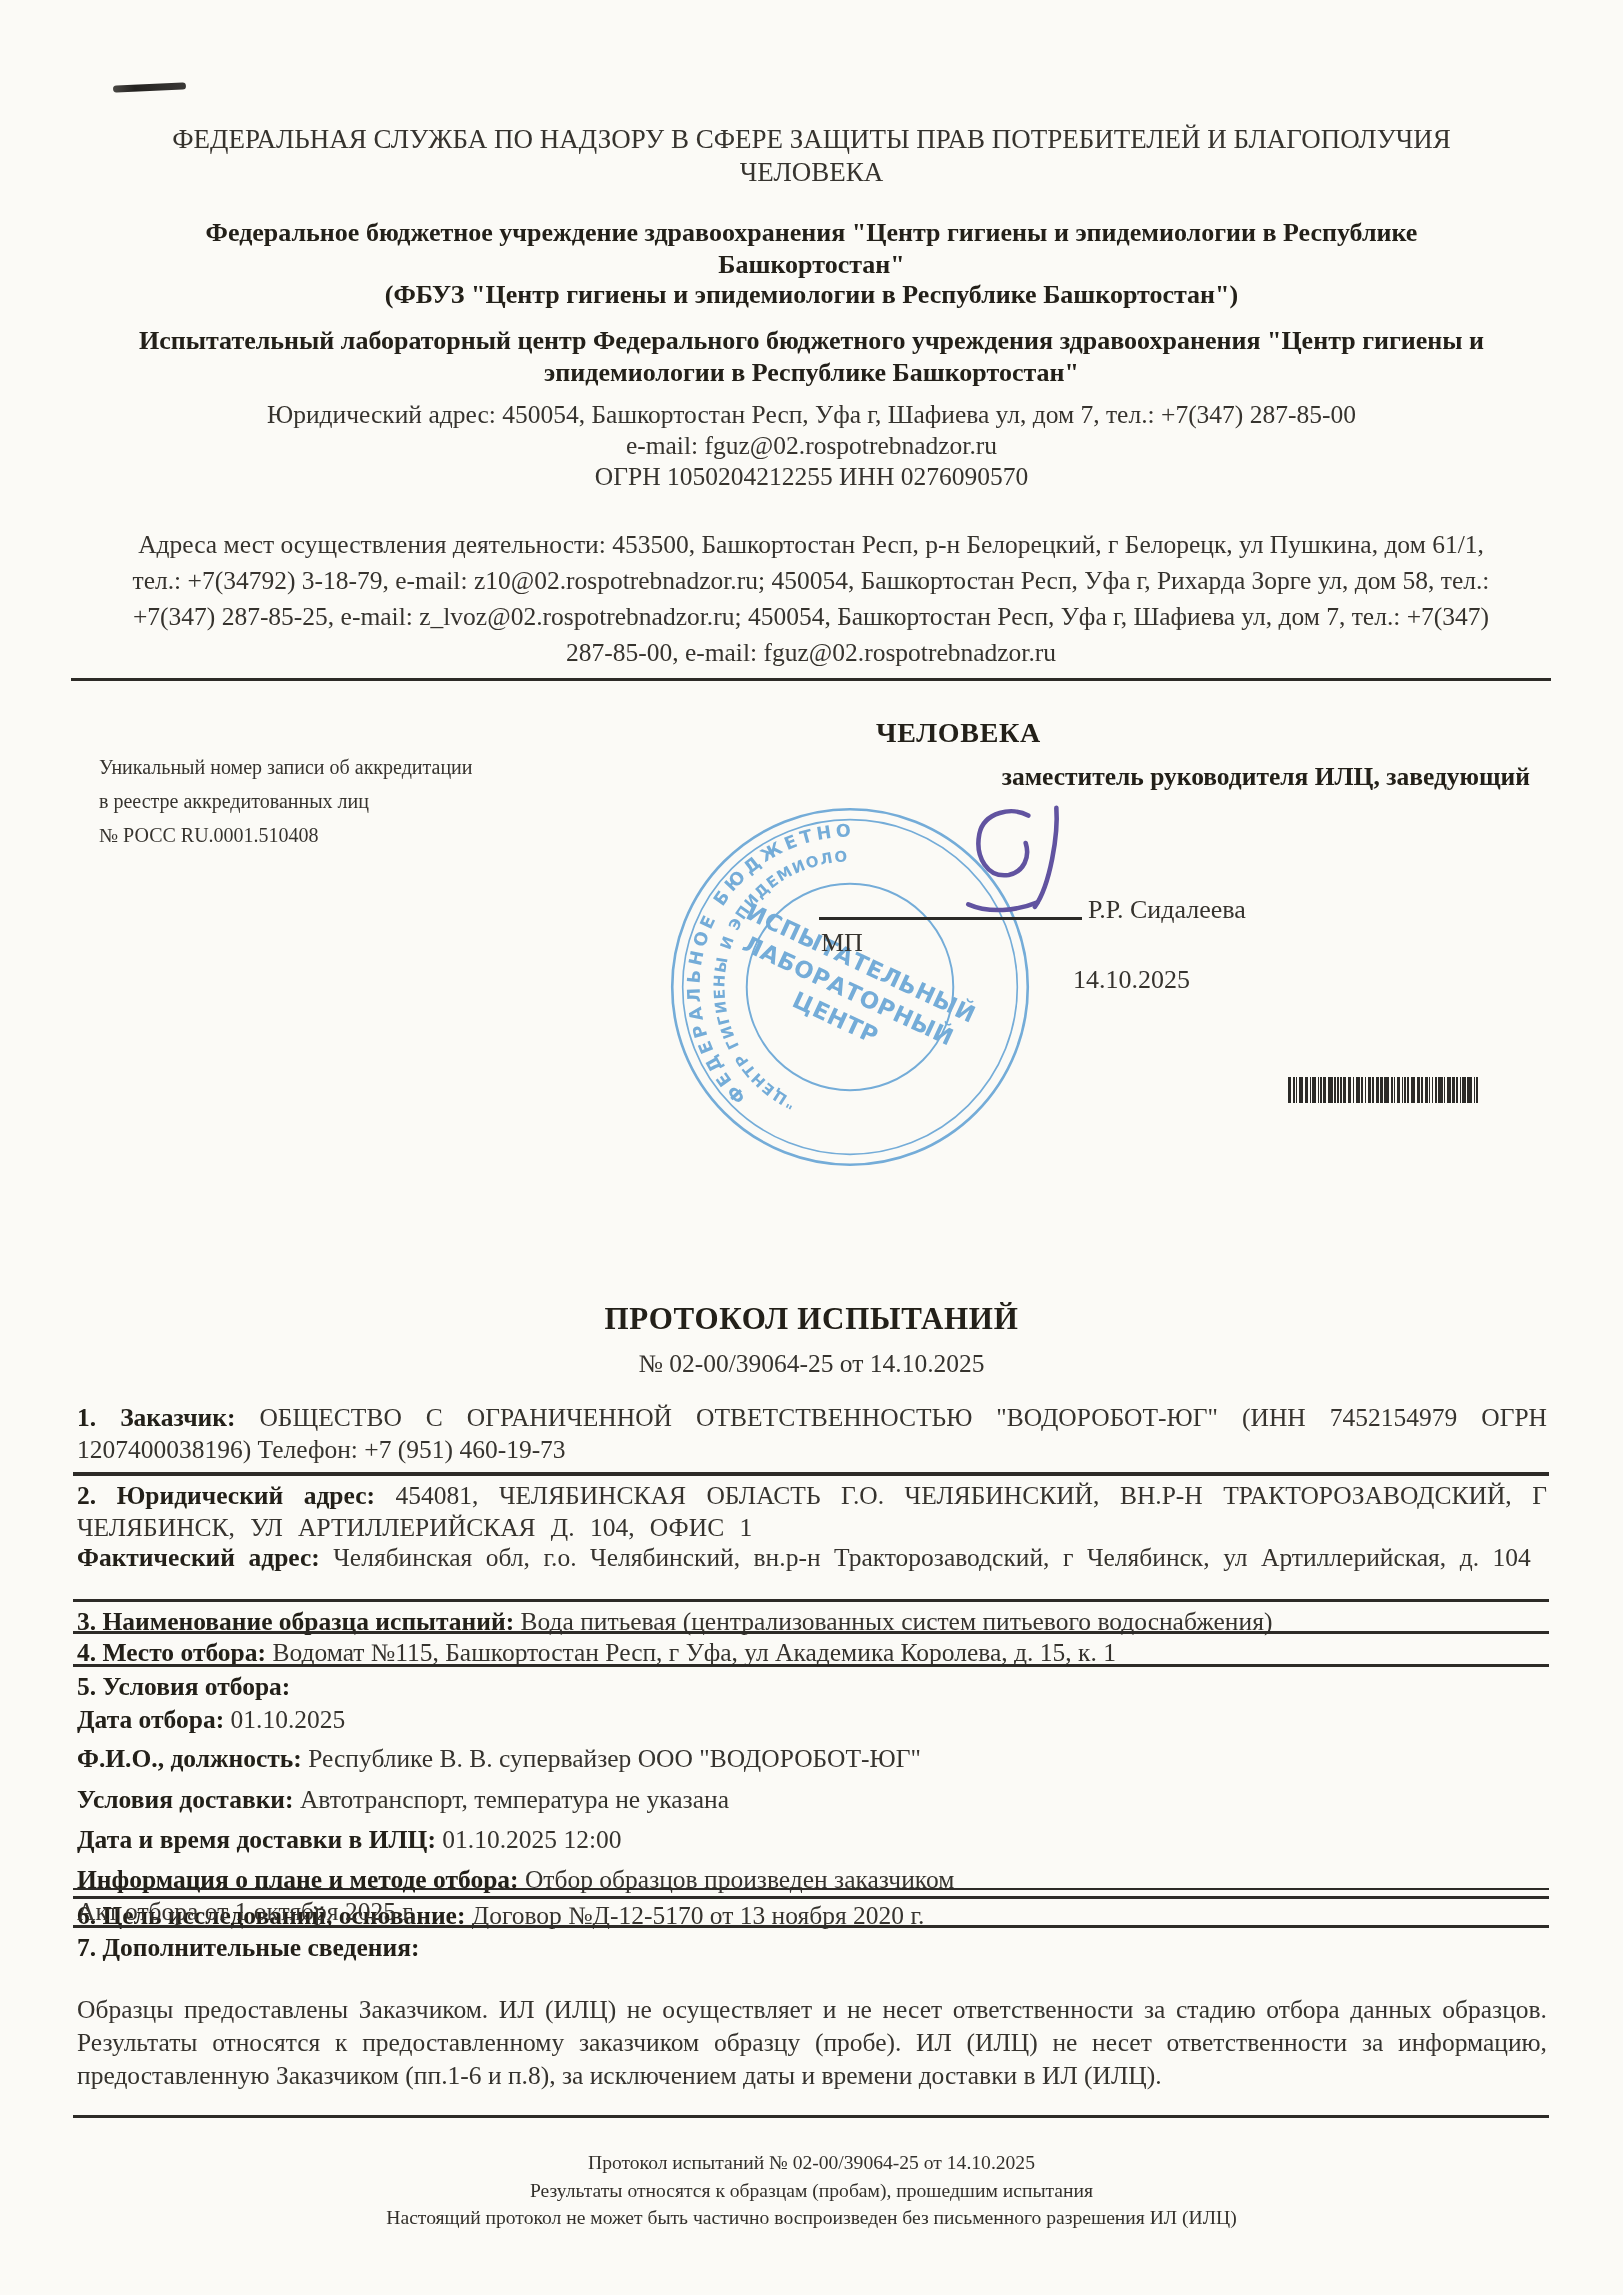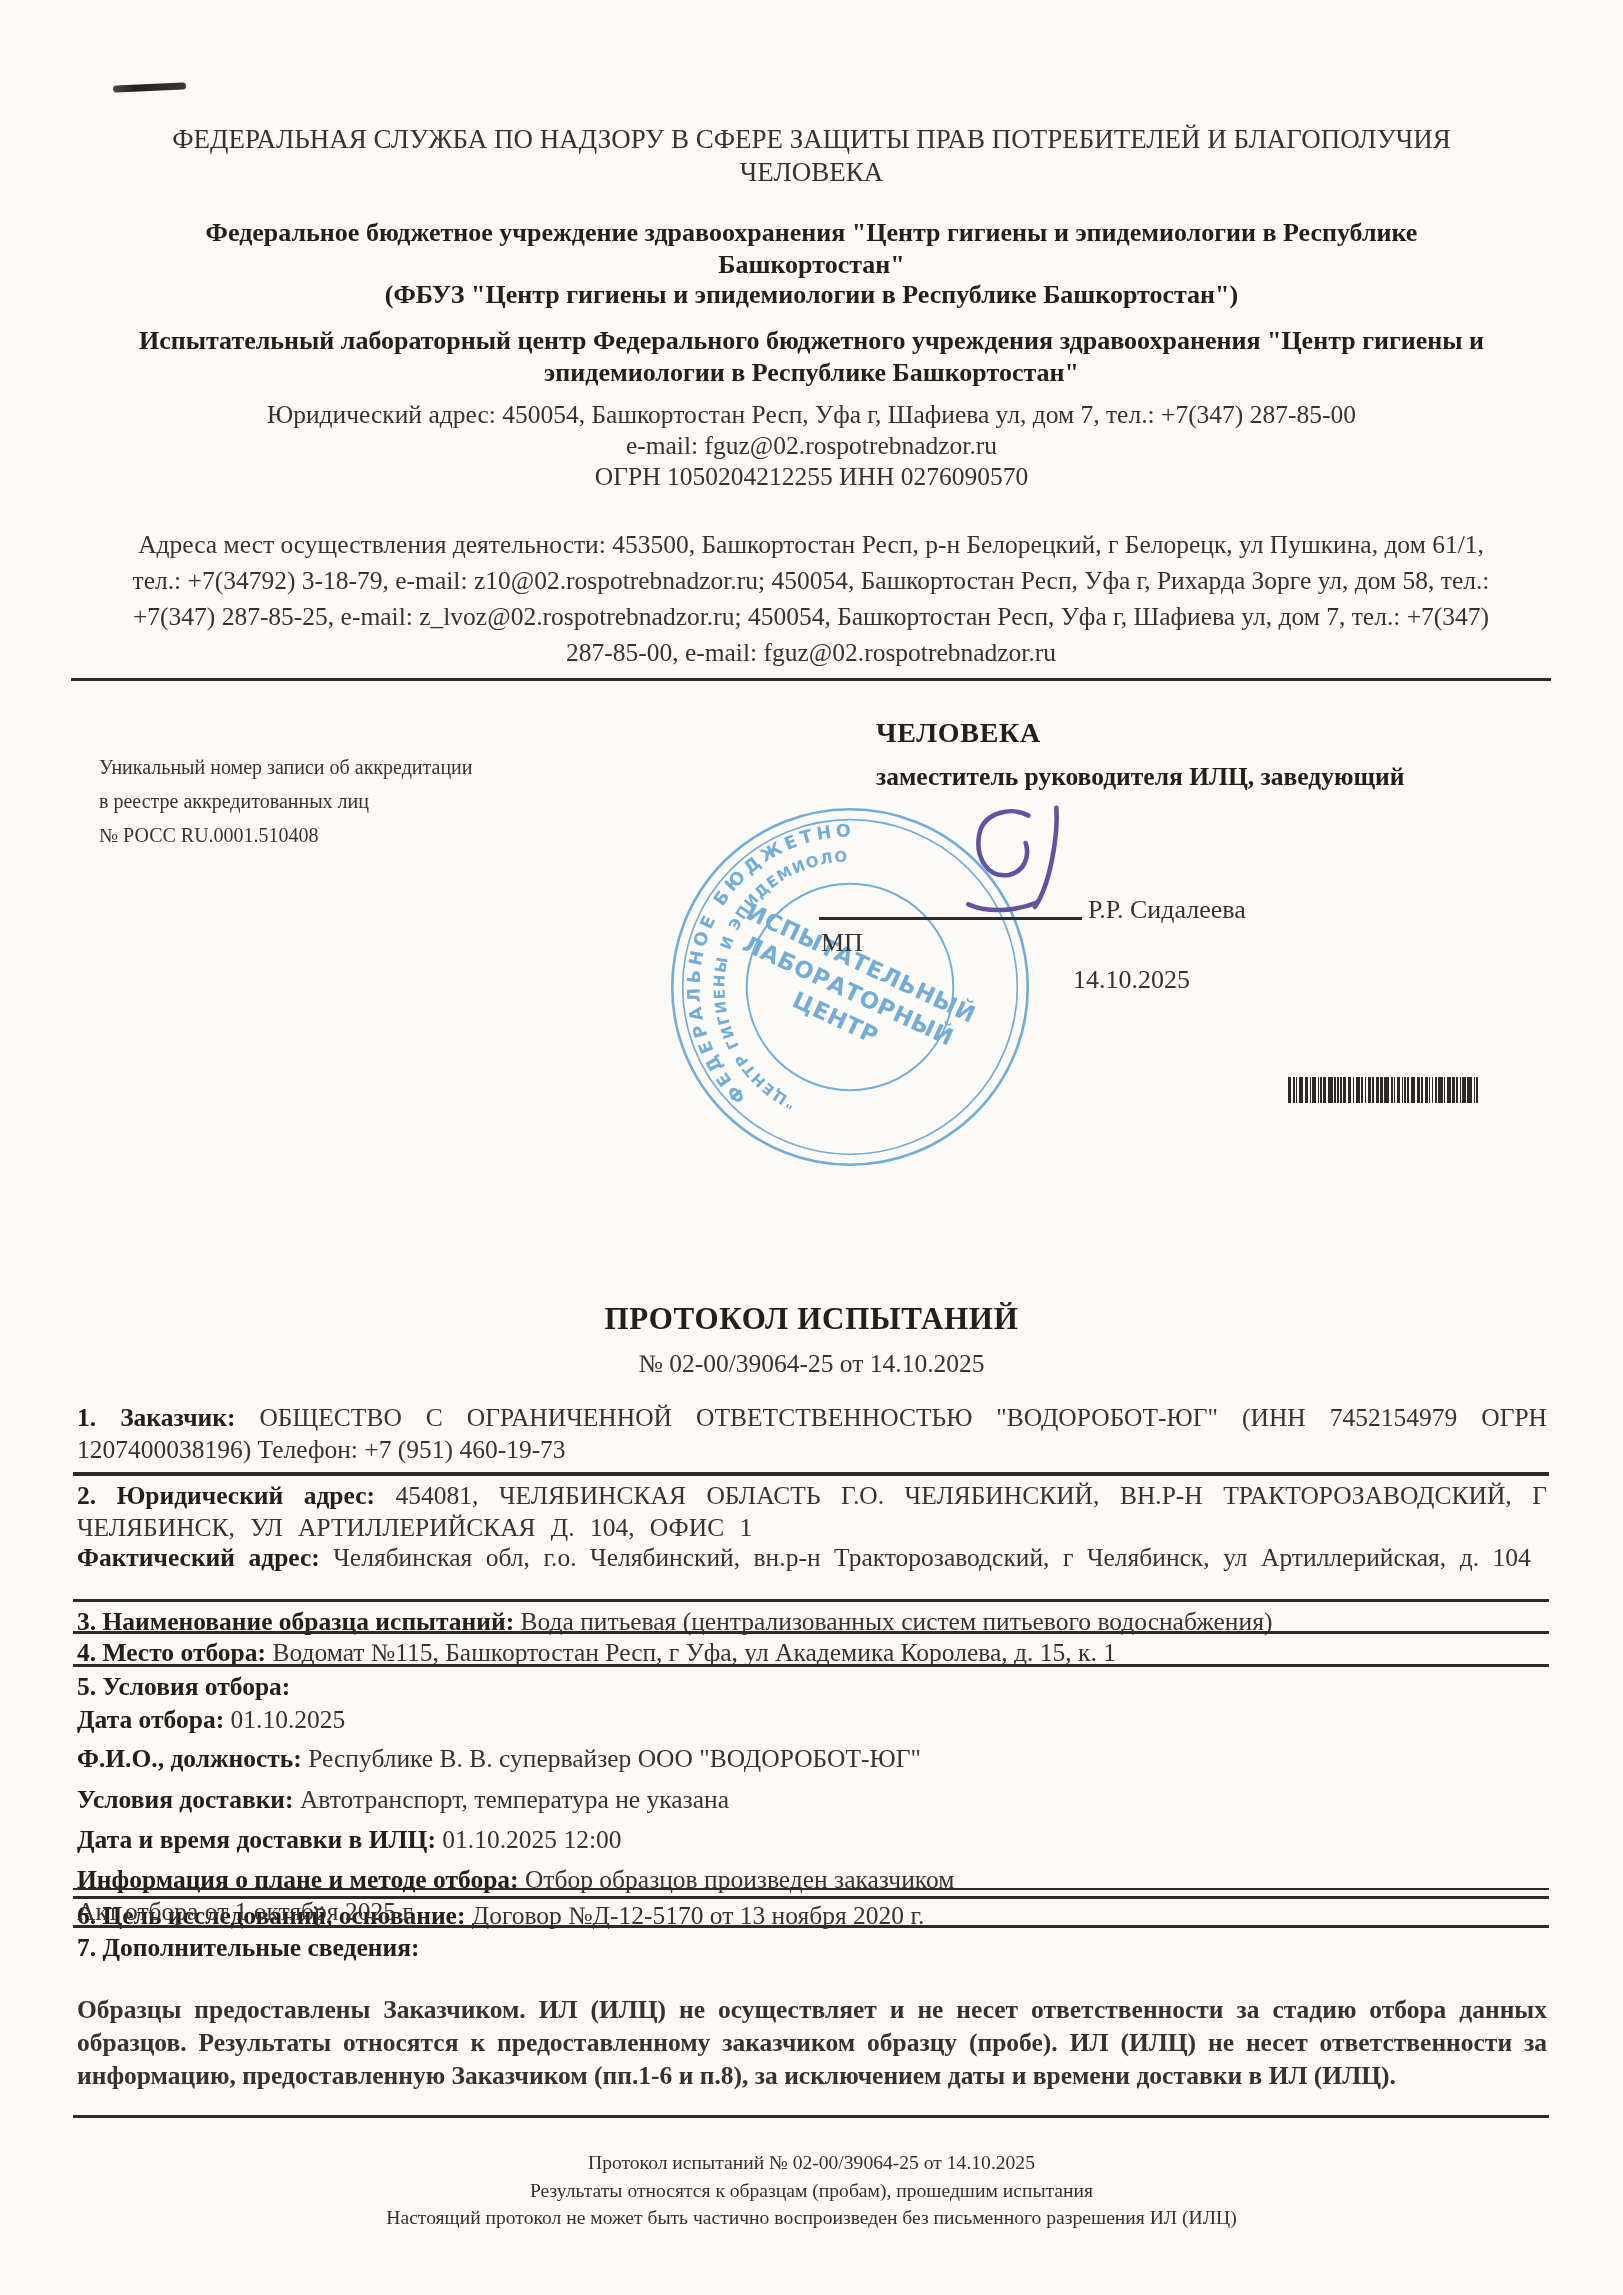--- a/index.html
+++ b/index.html
@@ -20,21 +20,21 @@
   }
   .hdr-agency{position:absolute;left:118px;top:123px;width:1387px;font-size:27px;line-height:33px;}
   .hdr-org{position:absolute;left:118px;top:217px;width:1387px;font-size:26px;line-height:32px;font-weight:bold;color:#232019;}
   .hdr-org-short{position:absolute;left:118px;top:280px;width:1387px;font-size:26px;font-weight:bold;color:#232019;}
   .hdr-lab{position:absolute;left:118px;top:325px;width:1387px;font-size:26px;line-height:32px;font-weight:bold;color:#232019;}
   .hdr-contacts{position:absolute;left:118px;top:399px;width:1387px;font-size:25.5px;line-height:31px;}
   .hdr-activity{position:absolute;left:111px;top:527px;width:1400px;font-size:25.5px;line-height:36px;}
   .accr{position:absolute;left:99px;top:750px;width:497px;font-size:20px;line-height:34px;}
   .approve{position:absolute;left:876px;top:717px;width:654px;}
   .approve .t{font-size:28px;font-weight:bold;color:#232019;letter-spacing:0.7px;margin:0 0 11.8px 0;}
-  .approve .p{font-size:25.5px;line-height:31px;font-weight:bold;color:#232019;margin:0;}
+  .approve .p{font-size:25.5px;line-height:31px;font-weight:bold;color:#232019;margin:0;text-align:right;}
   .sig-line{position:absolute;left:819px;top:917px;width:263px;height:3.3px;background:#2b2a27;}
   .signer{position:absolute;left:1088px;top:895px;font-size:26px;}
   .mp{position:absolute;left:821px;top:928px;font-size:26px;}
   .appr-date{position:absolute;left:1073px;top:965px;font-size:26px;}
   .stamp{position:absolute;left:667px;top:804px;width:366px;height:366px;opacity:.85;}
   .signature{position:absolute;left:950px;top:805px;width:137px;height:119px;}
   .barcode{position:absolute;left:1288px;top:1077px;width:191px;height:26px;display:flex;overflow:hidden;}
   .barcode i{display:block;height:100%;background:#2b2a28;}
   .barcode s{display:block;height:100%;}
   .ptitle{position:absolute;left:0;top:1301px;width:1623px;font-size:31px;font-weight:bold;color:#232019;letter-spacing:0.7px;}
@@ -265,21 +265,21 @@
 <p class="sec" style="top:1900px;">
   <b>6. Цель исследований, основание:</b>
   <span>Договор №Д-12-5170 от 13 ноября 2020 г.</span>
 </p>
 <div class="hr" style="top:1925px;height:2.6px;"></div>
 
 <p class="sec" style="top:1932px;">
   <b>7. Дополнительные сведения:</b>
 </p>
 <p class="sec" style="top:1896px;">Акт отбора от 1 октября 2025 г.</p>
-<p class="sec j" style="top:1993px;line-height:33px;font-weight:bold;">Образцы предоставлены Заказчиком. ИЛ (ИЛЦ) не осуществляет и не несет ответственности за стадию отбора данных образцов. Результаты относятся к предоставленному заказчиком образцу (пробе). ИЛ (ИЛЦ) не несет ответственности за информацию, предоставленную Заказчиком (пп.1-6 и п.8), за исключением даты и времени доставки в ИЛ (ИЛЦ).</p>
+<p class="sec j" style="top:1993px;line-height:33px;">Образцы предоставлены Заказчиком. ИЛ (ИЛЦ) не осуществляет и не несет ответственности за стадию отбора данных образцов. Результаты относятся к предоставленному заказчиком образцу (пробе). ИЛ (ИЛЦ) не несет ответственности за информацию, предоставленную Заказчиком (пп.1-6 и п.8), за исключением даты и времени доставки в ИЛ (ИЛЦ).</p>
 <div class="hr" style="top:2115px;height:3.3px;"></div>
 
 <div class="footer c">
   <div>Протокол испытаний № 02-00/39064-25 от 14.10.2025</div>
   <div>Результаты относятся к образцам (пробам), прошедшим испытания</div>
   <div>Настоящий протокол не может быть частично воспроизведен без письменного разрешения ИЛ (ИЛЦ)</div>
 </div>
 
 
 </body></html>

